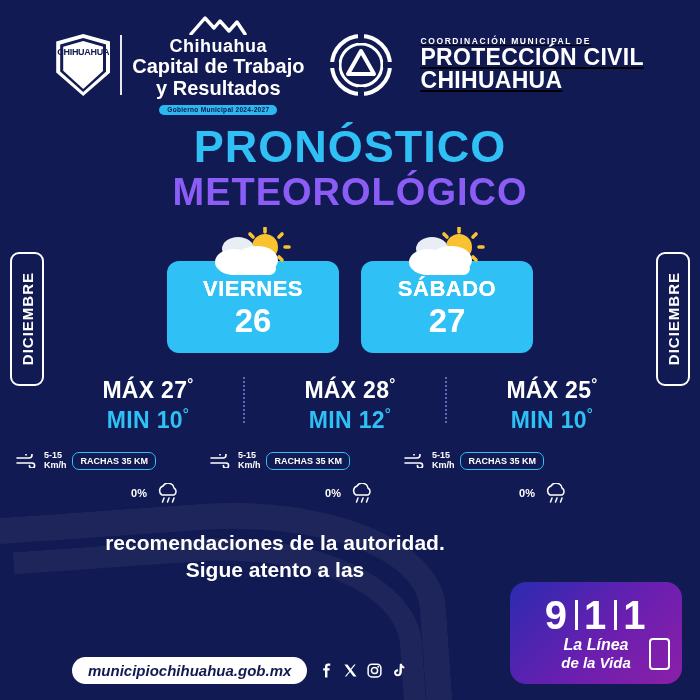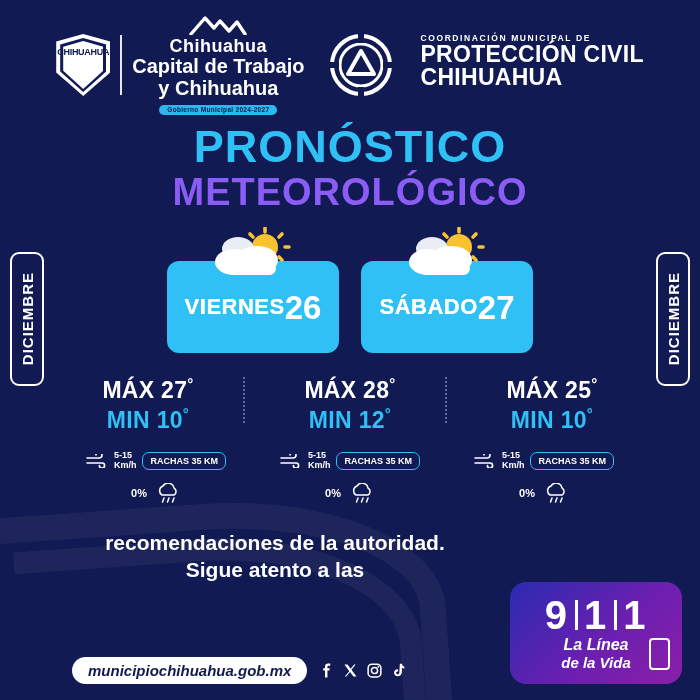--- a/index.html
+++ b/index.html
@@ -64,21 +64,21 @@
   .chihuahua-word{
     font-size:18px;font-weight:bold;letter-spacing:.5px;
   }
   .capital-line{font-size:20px;font-weight:bold;line-height:1.05;margin-top:1px;}
   .gob-pill{
     display:inline-block;margin-top:3px;
     background:#2bb7ef;color:#0d1647;
     font-size:6.5px;font-weight:bold;letter-spacing:.3px;
     padding:2px 8px;border-radius:6px;
   }
-  .brand-right{display:flex;align-items:flex-start;gap:28px;}
+  .brand-right{display:flex;align-items:center;gap:28px;text-decoration:underline;}
   .pc-logo{width:62px;height:62px;position:relative;}
   .pc-text{color:#fff;line-height:1.02;}
   .pc-small{font-size:8.5px;font-weight:bold;letter-spacing:1.6px;}
   .pc-big{font-size:23px;font-weight:bold;letter-spacing:.3px;}
   .pc-big2{font-size:23px;font-weight:bold;letter-spacing:.3px;}
 
   
   .title-wrap{text-align:center;margin-top:16px;}
   .title1{
     color:#2fc0f5;font-size:45px;font-weight:bold;letter-spacing:1px;
@@ -105,21 +105,21 @@
 
   
   .cards{
     display:flex;justify-content:center;gap:22px;
     margin-top:48px;
   }
   .card-col{width:172px;position:relative;}
   .card{
     background:#2fc0f5;border-radius:12px;
     height:92px;
-    display:flex;flex-direction:row;align-items:center;justify-content:center;
+    display:flex;flex-direction:column;align-items:center;justify-content:center;
     color:#0c1446;
   }
   .card .dayname{font-size:22px;font-weight:bold;letter-spacing:.5px;color:#ffffff;
     text-shadow:0 0 0 #fff;}
   .card .daynum{font-size:33px;font-weight:bold;line-height:1;margin-top:2px;color:#ffffff;}
   .icon-weather{
     position:absolute;top:-34px;left:50%;transform:translateX(-50%);
     width:86px;height:52px;
   }
 
@@ -131,21 +131,21 @@
   .temp-col{width:172px;text-align:center;position:relative;}
   .tmax{color:#ffffff;font-size:23px;font-weight:bold;letter-spacing:.3px;}
   .tmin{color:#2fc0f5;font-size:23px;font-weight:bold;letter-spacing:.3px;margin-top:1px;}
   .deg{font-size:15px;vertical-align:super;}
   .dotted-sep{
     position:absolute;top:2px;right:-11px;height:46px;
     border-left:2px dotted #5b6bb5;
   }
 
   
-  .winds{display:flex;justify-content:center;gap:22px;margin-top:18px;}
+  .winds{display:flex;justify-content:flex-start;gap:22px;margin-top:18px;}
   .wind-col{width:172px;display:flex;align-items:center;justify-content:center;gap:6px;}
   .wind-speed{color:#ffffff;font-size:9px;font-weight:bold;line-height:1.1;}
   .rachas{
     border:1.6px solid #2fc0f5;border-radius:7px;
     color:#ffffff;font-size:9px;font-weight:bold;
     padding:3px 7px;white-space:nowrap;
   }
 
   
   .rains{display:flex;justify-content:center;gap:22px;margin-top:12px;}
@@ -203,21 +203,21 @@
       <div class="inner2"></div>
       <div class="glyph">CHIHUAHUA</div>
     </div>
     <div class="divider-v"></div>
     <div class="brand-text">
       <svg class="brand-mountain" width="62" height="20" viewBox="0 0 62 20">
         <path d="M4 19 L18 3 L27 13 L33 6 L42 16 L50 7 L58 19" fill="none" stroke="#ffffff" stroke-width="3.4" stroke-linecap="round" stroke-linejoin="round"></path>
       </svg>
       <div class="chihuahua-word">Chihuahua</div>
       <div class="capital-line">Capital de Trabajo</div>
-      <div class="capital-line">y Chihuahua</div>
+      <div class="capital-line">y Resultados</div>
       <div class="gob-pill">Gobierno Municipal 2024-2027</div>
     </div>
   </div>
 
   <div class="brand-right">
     <svg class="pc-logo" viewBox="0 0 62 62">
       <circle cx="31" cy="31" r="29" fill="none" stroke="#ffffff" stroke-width="4"></circle>
       <circle cx="31" cy="31" r="21" fill="none" stroke="#ffffff" stroke-width="3"></circle>
       <path d="M31 17 L44 40 L18 40 Z" fill="none" stroke="#ffffff" stroke-width="4" stroke-linejoin="round"></path>
       <rect x="28" y="0" width="6" height="9" fill="#111a52"></rect>

